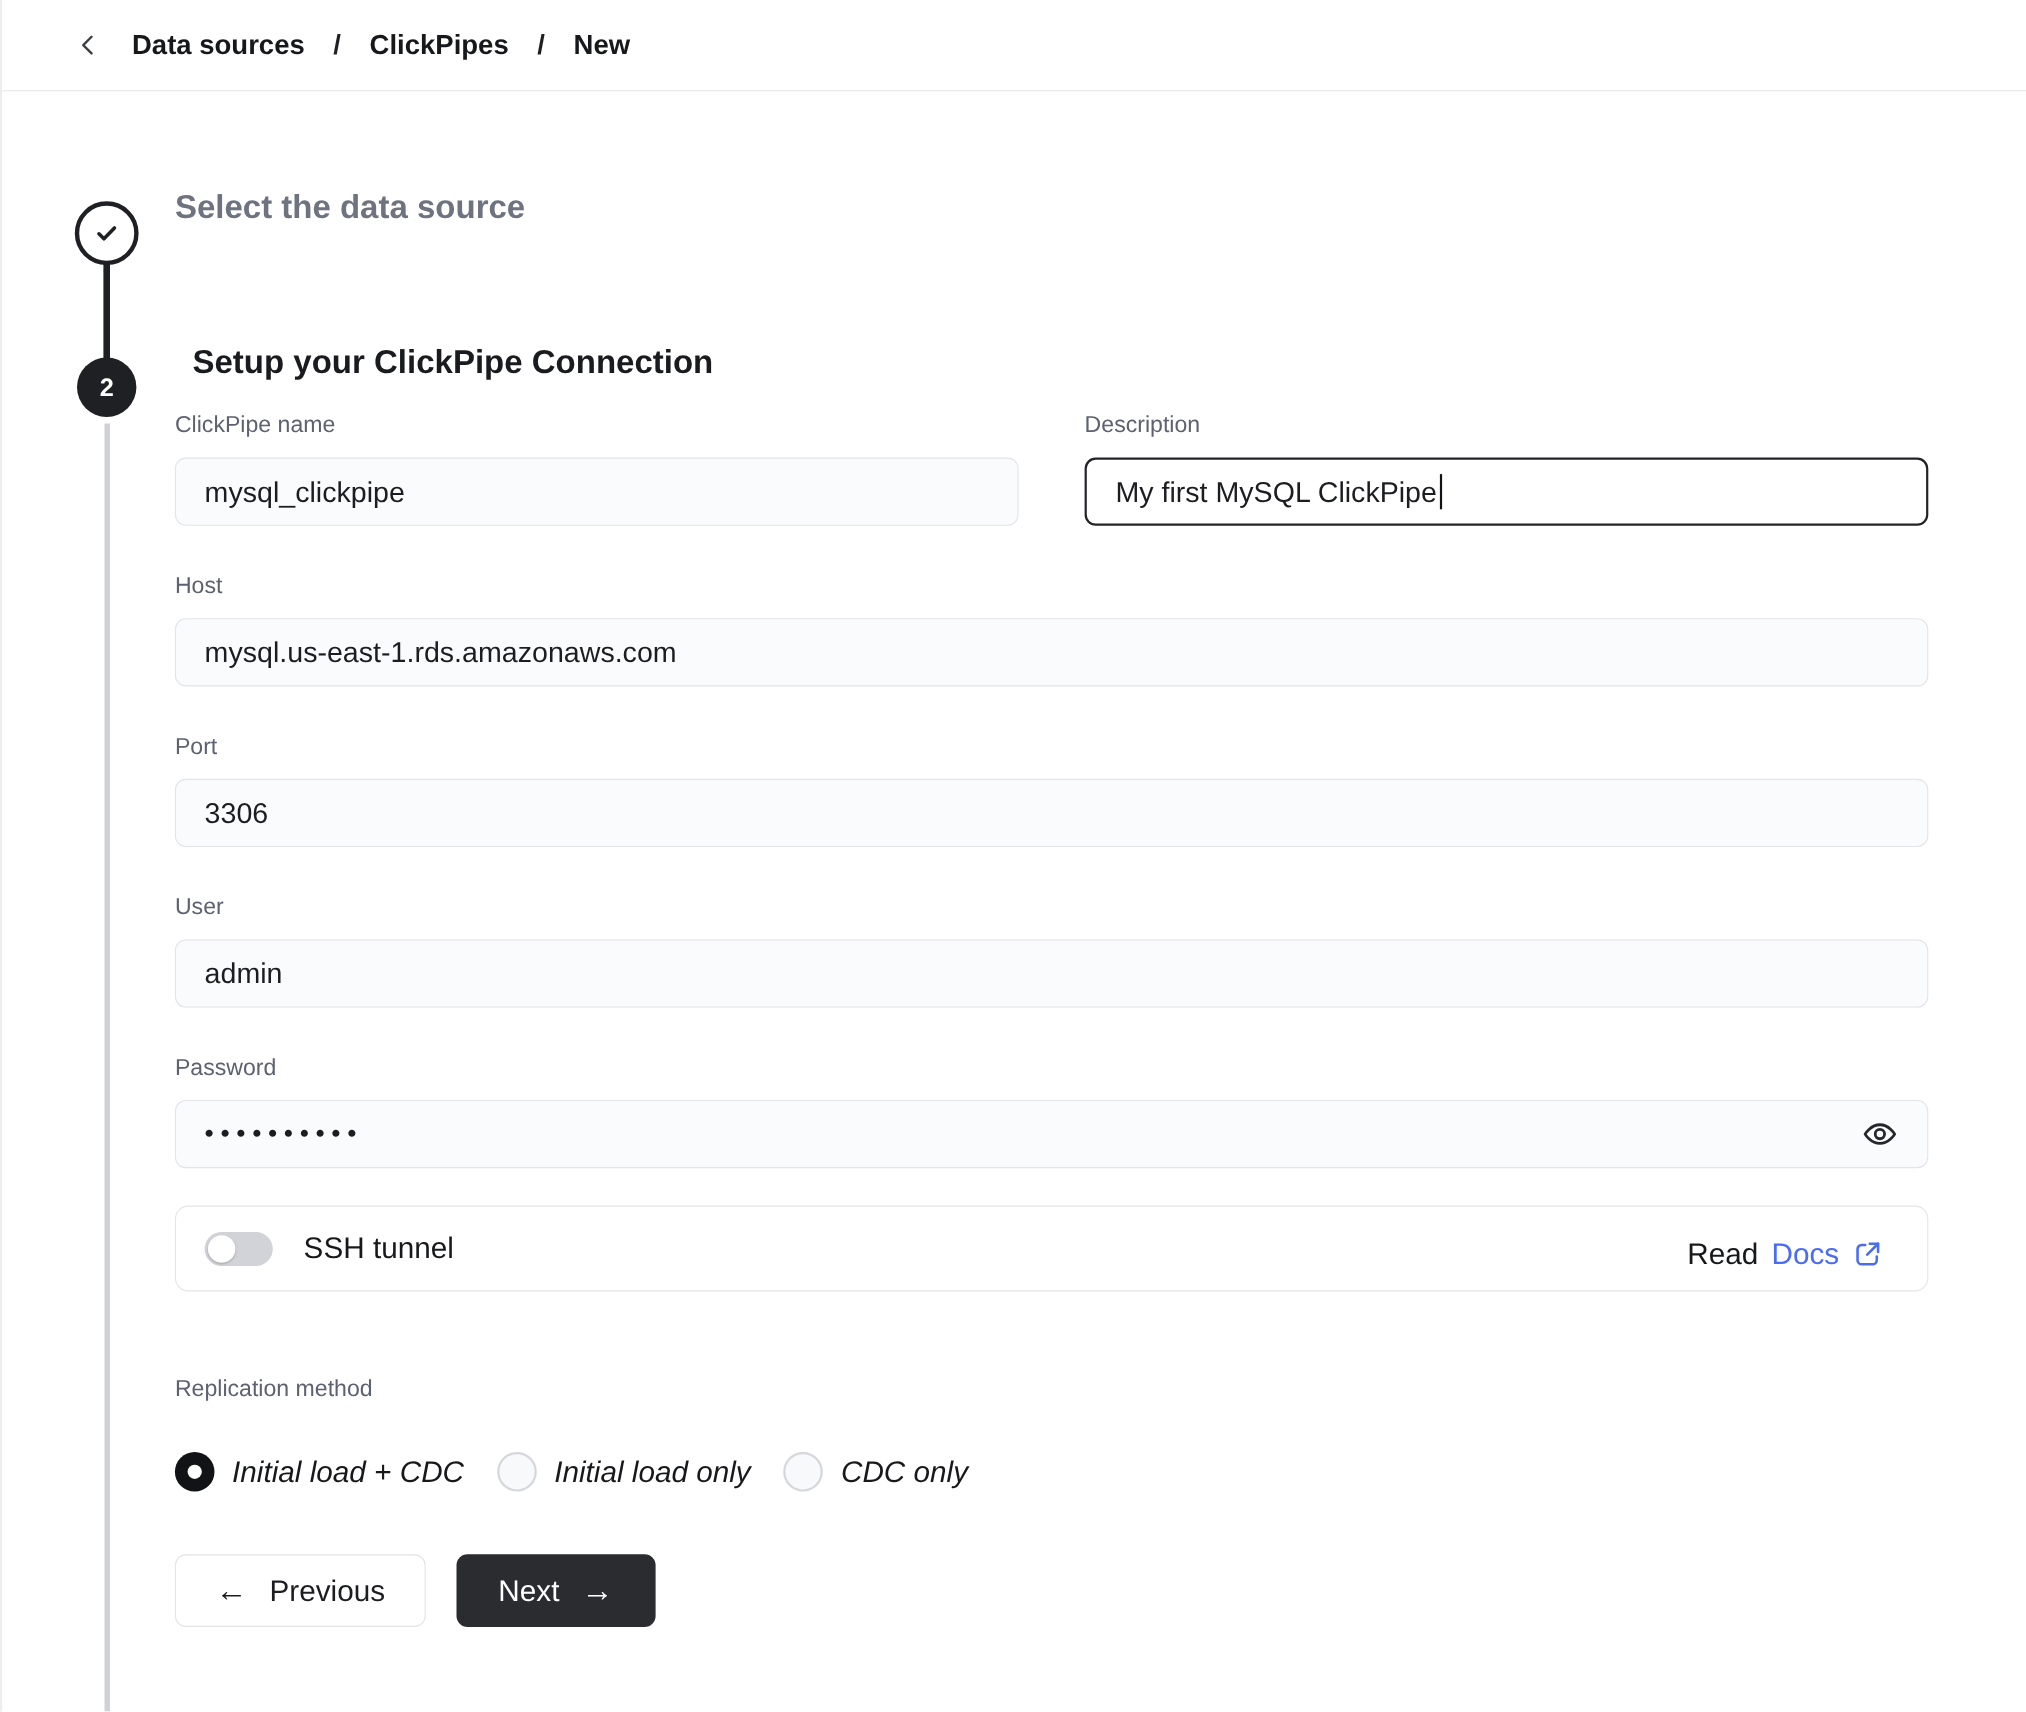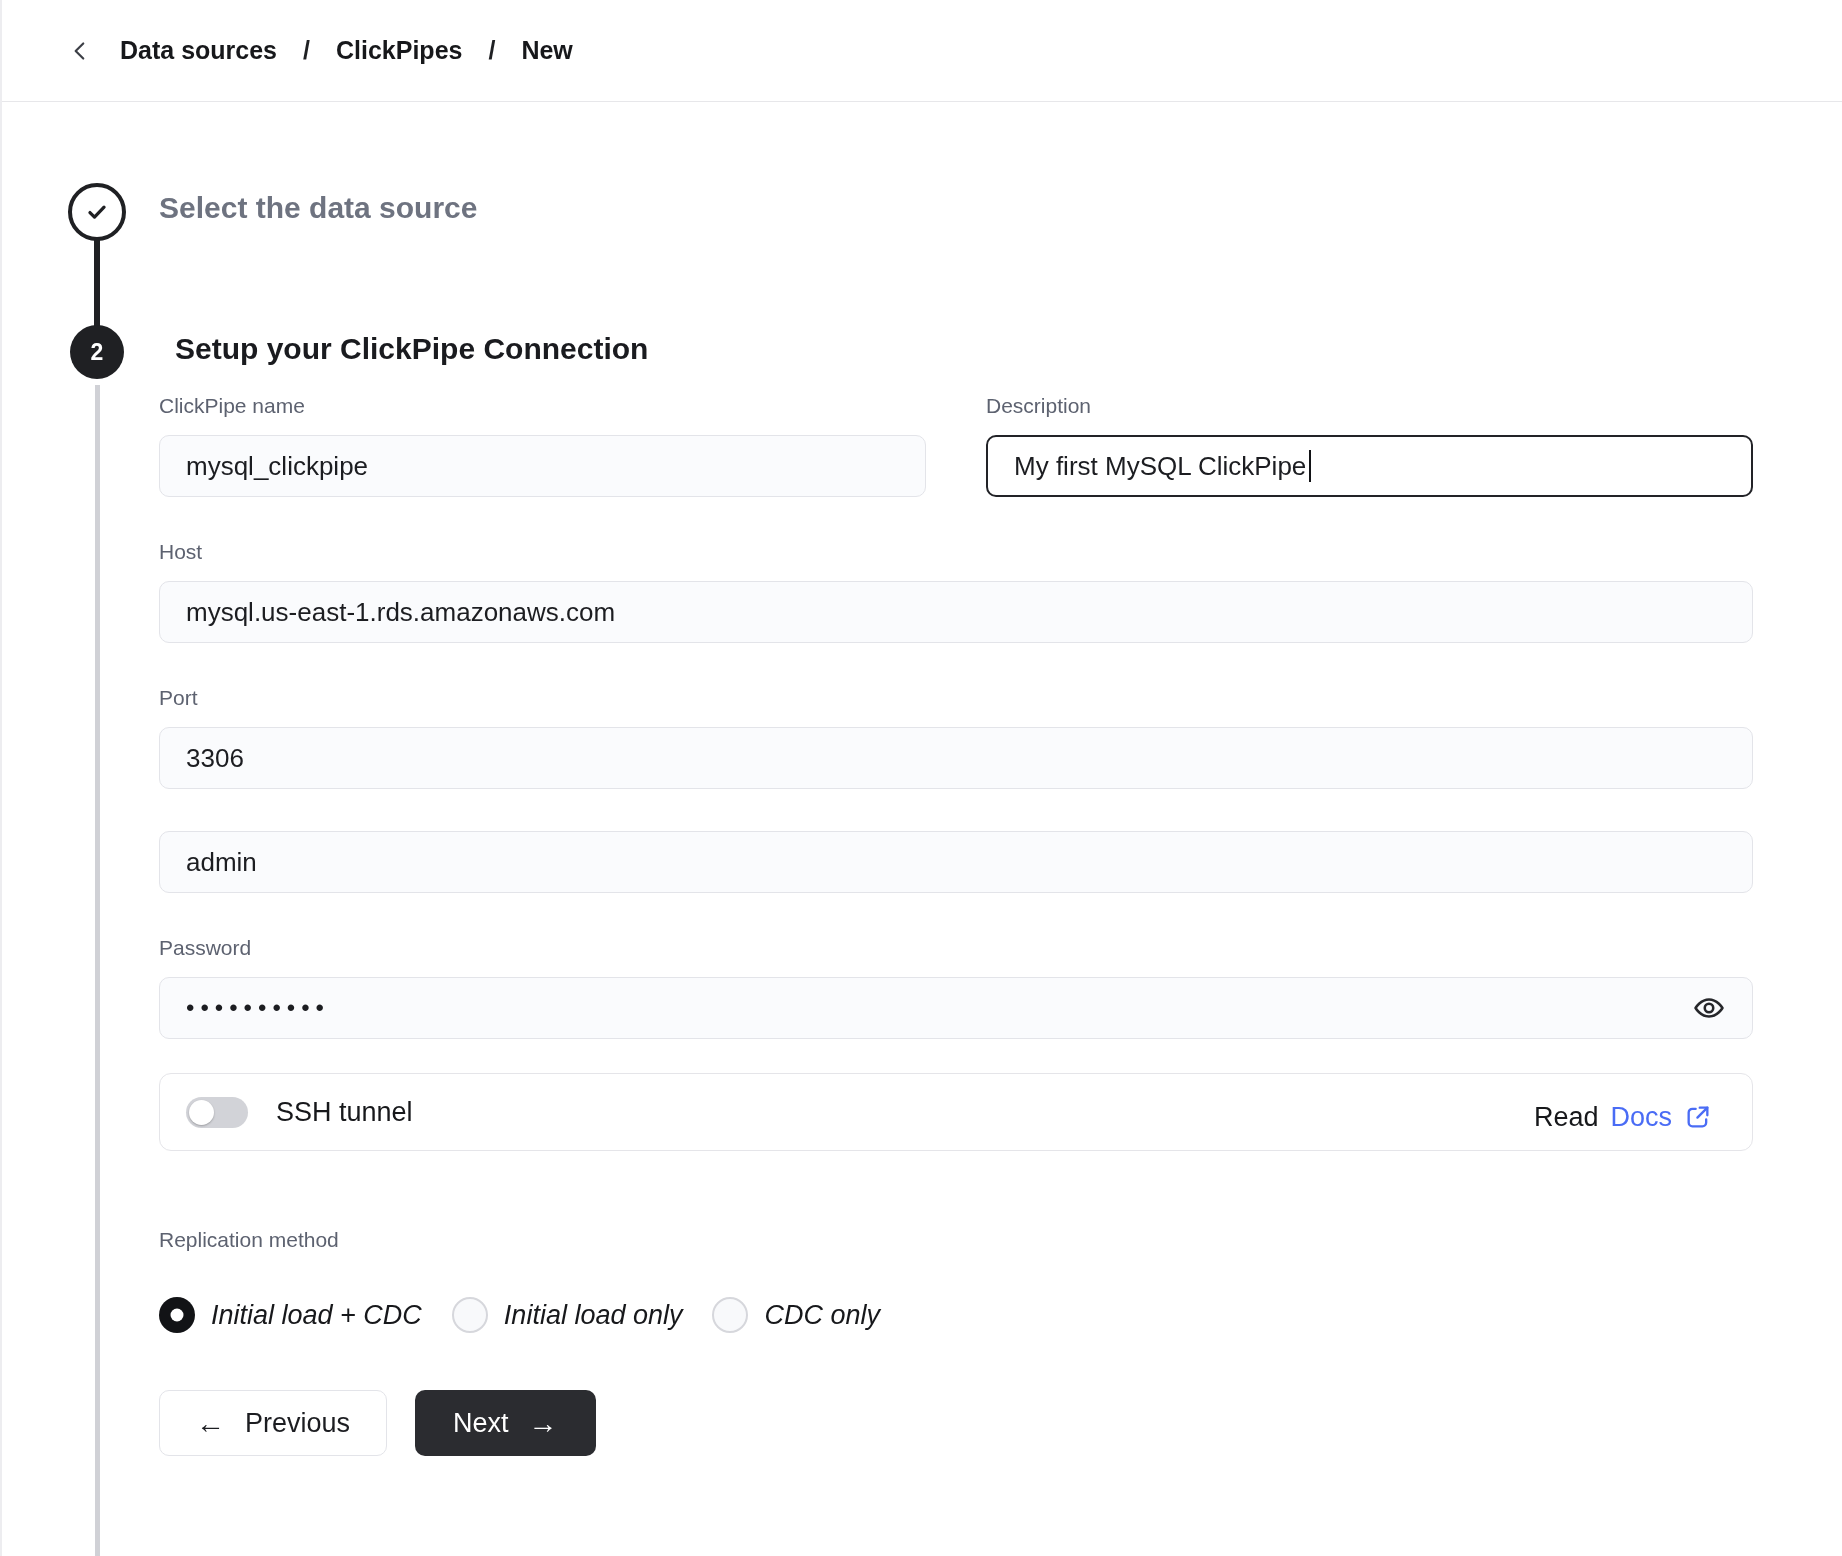--- a/index.html
+++ b/index.html
@@ -9,21 +9,21 @@
     background:#ffffff;
     color:#1c1d21;
     font-family:"Liberation Sans","DejaVu Sans",sans-serif;
     position:relative;
     border-left:2px solid #ededf0;
     overflow:hidden;
   }
 
   
   .topbar {
-    height:102px;
+    height:83px;
     border-bottom:1px solid #e7e7ea;
     display:flex; align-items:center;
     padding-left:56px;
     background:#fff;
   }
   .back-btn {
     width:44px; height:44px;
     display:flex; align-items:center; justify-content:center;
     margin-right:18px;
     cursor:pointer;
@@ -198,20 +198,21 @@
     <label class="field-label">Host</label>
     <input class="inputbox" type="text" value="mysql.us-east-1.rds.amazonaws.com" style="">
   </div>
 
   <div class="field">
     <label class="field-label">Port</label>
     <input class="inputbox" type="text" value="3306" style="">
   </div>
 
   <div class="field">
+    <label class="field-label">User</label>
     <input class="inputbox" type="text" value="admin" style="">
   </div>
 
   <div class="field">
     <label class="field-label">Password</label>
     <div class="pw-wrap">
       <input class="inputbox pw-input" type="text" value="••••••••••" style="">
       <div class="eye-btn">
         <svg width="34" height="34" viewBox="0 0 24 24">
           <path d="M2.5 12s3.5-6 9.5-6 9.5 6 9.5 6-3.5 6-9.5 6-9.5-6-9.5-6z" fill="none" stroke="#26272b" stroke-width="1.8" stroke-linejoin="round"></path>

